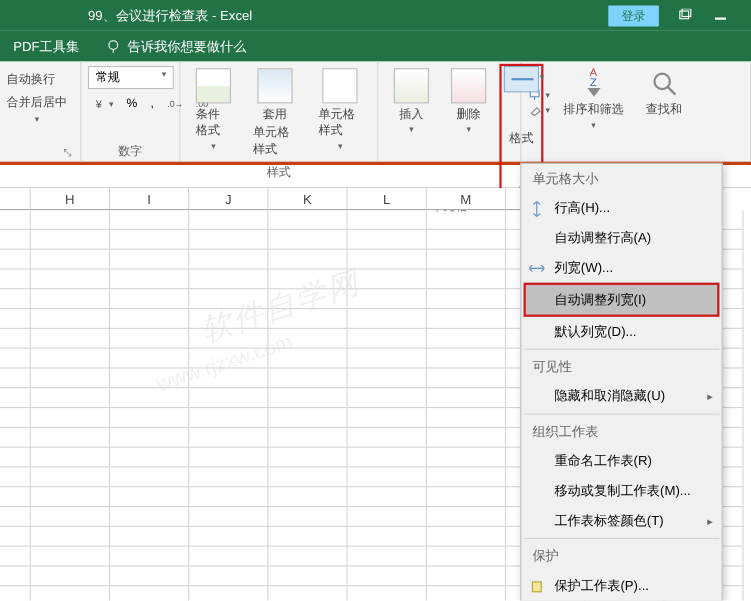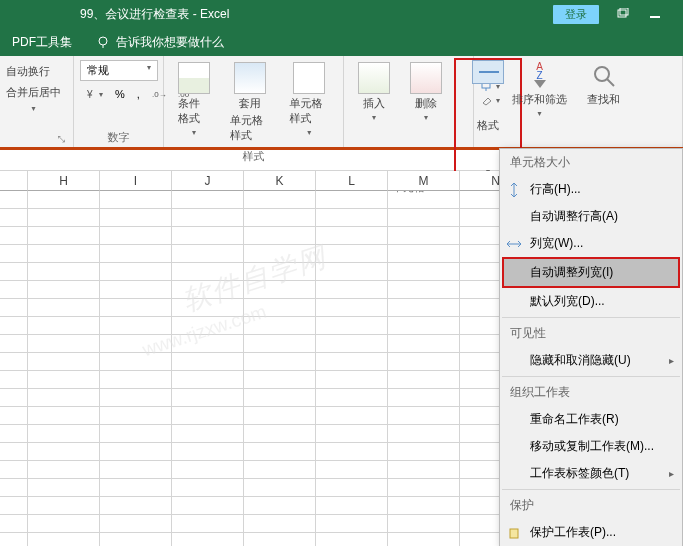--- a/index.html
+++ b/index.html
@@ -28,38 +28,38 @@
 .number-content { display: flex; flex-direction: column; gap: 4px; padding-top: 2px; }
 .dropdown-box { background: #fff; border: 1px solid #c0c0c0; font-size: 11px; padding: 2px 6px; display: flex; justify-content: space-between; align-items: flex-start; width: 78px; }
 .num-btns { display: flex; gap: 2px; }
 .num-btn { border: 1px solid transparent; padding: 2px 4px; font-size: 11px; display: flex; align-items: center; }
 
 .style-group { width: 180px; align-items: center; }
 .large-btn { display: flex; flex-direction: column; align-items: center; padding: 4px 8px; font-size: 11px; color: #444; gap: 2px; }
 .large-icon { width: 32px; height: 32px; background: #fff; border: 1px solid #bbb; position: relative; }
 
 .cells-group { width: 130px; }
-.format-btn { border: 2px solid #d01818; padding: 0 16px; gap: 34px; }
+.format-btn { border: 2px solid #d01818; padding: 0 2px; gap: 34px; }
 .format-icon { width: 32px; height: 24px; background: linear-gradient(#d9e8f5, #d9e8f5); border: 1px solid #8aabcf; position: relative; }
 .format-arrow { width: 20px; height: 2px; background: #5a8fc8; position: absolute; top: 10px; left: 6px; }
 
 .edit-group { flex: 1; }
 .small-stack { display: flex; flex-direction: column; gap: 2px; font-size: 12px; }
 .small-row { display: flex; align-items: center; gap: 2px; }
 
 .formula-bar { height: 21px; border-bottom: 1px solid #d4d4d4; }
 .sheet-area { position: relative; }
 .col-headers { display: flex; height: 20px; background: #fff; }
 .col-header { width: 72px; border-right: 1px solid #d4d4d4; border-bottom: 1px solid #aaa; text-align: center; font-size: 12px; color: #444; line-height: 20px; }
 .row-area { }
 .grid-row { display: flex; height: 18px; }
 .grid-cell { width: 72px; border-right: 1px solid #d4d4d4; border-bottom: 1px solid #d4d4d4; }
 .first-cell { width: 28px; }
 
-.dropdown-menu { position: absolute; left: 499px; top: 148px; width: 184px; background: #f0f0f0; border: 1px solid #bdbdbd; box-shadow: 2px 2px 8px rgba(0,0,0,0.25); z-index: 100; font-size: 12px; }
+.dropdown-menu { position: absolute; left: 473px; top: 148px; width: 184px; background: #f0f0f0; border: 1px solid #bdbdbd; box-shadow: 2px 2px 8px rgba(0,0,0,0.25); z-index: 100; font-size: 12px; }
 .menu-section-label { color: #666; padding: 5px 8px 5px 10px; font-size: 12px; }
 .menu-item { padding: 5px 8px 5px 30px; position: relative; display: flex; align-items: center; }
 .menu-item.highlighted { background: #c0c0c0; border: 2px solid #d01818; margin: 0px 2px; padding: 5px 8px 5px 26px; align-items: center; }
 .menu-item .mi-icon { position: absolute; left: 6px; width: 16px; height: 16px; display: flex; align-items: center; justify-content: center; }
 .menu-sep { height: 1px; background: #d4d4d4; margin: 2px 2px; }
 .menu-item.has-sub::after { content: '▸'; position: absolute; right: 8px; font-size: 10px; color: #666; }
 
 .watermark { position: absolute; left: 180px; top: 260px; font-size: 28px; color: #e0e0e0; transform: rotate(-18deg); pointer-events: none; font-style: italic; opacity: 0.5; letter-spacing: 2px; }
 .watermark2 { position: absolute; left: 140px; top: 320px; font-size: 19px; color: #e0e0e0; transform: rotate(-18deg); pointer-events: none; opacity: 0.45; }
 

